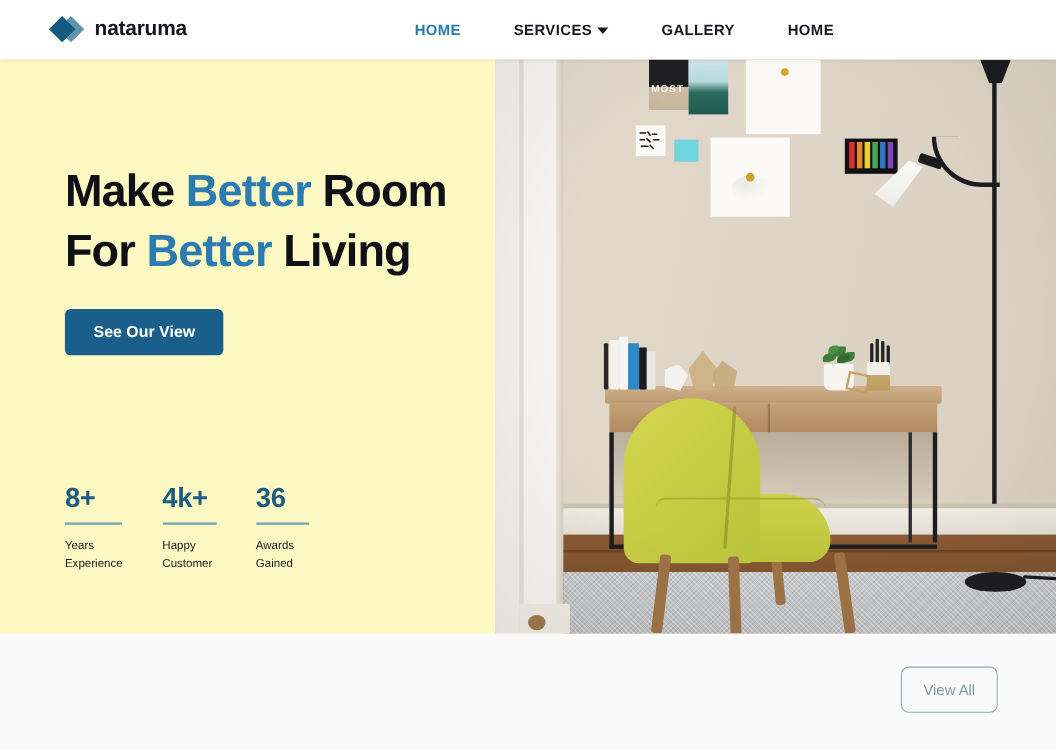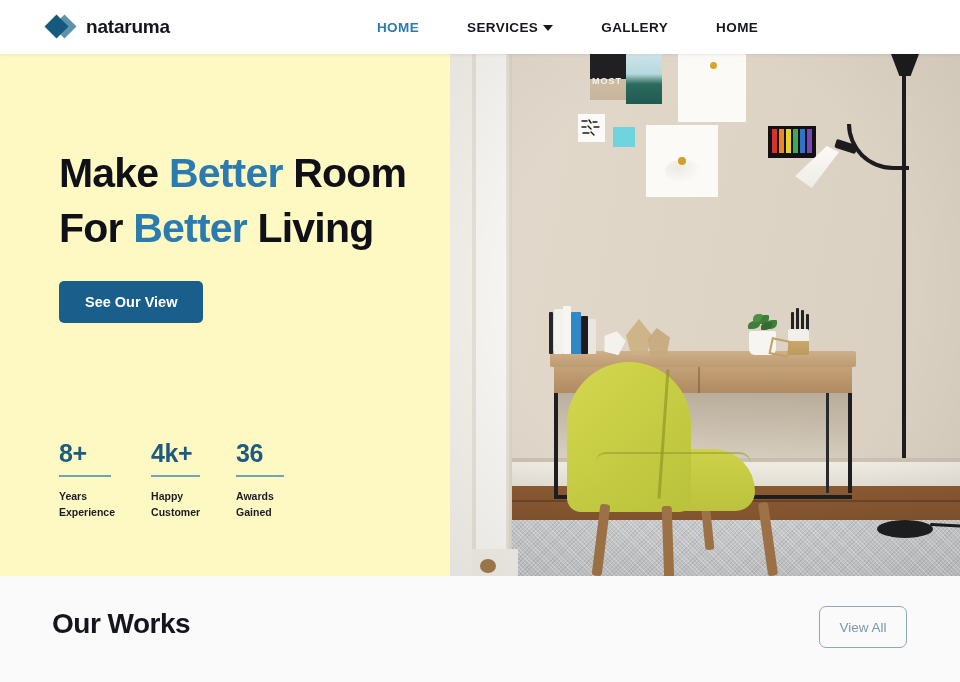--- a/index.html
+++ b/index.html
@@ -162,21 +162,21 @@
     background: #6fa3b5;
   }
   .stat-rule.w1 { width: 52px; }
   .stat-rule.w2 { width: 49px; }
   .stat-rule.w3 { width: 48px; }
   .stat-label {
     margin-top: 12px;
     font-size: 10.5px;
     line-height: 1.5;
     color: #1b1b26;
-    font-weight: 700;
+    font-weight: 400;
     white-space: pre-line;
   }
 
   
   .hero-photo {
     position: absolute;
     left: 437px;
     top: 0;
     width: 523px;
     height: 522px;
@@ -561,17 +561,16 @@
       <div class="ph doorframe-edge"></div>
       <div class="ph doorframe-base"></div>
       <div class="ph doorstop"></div>
 
       <div class="ph photo-vignette"></div>
     </div>
 
   </div>
 
   <div class="works">
-    <div class="works-title">Our Works</div>
     <button class="view-all">View All</button>
   </div>
 
 </div>
 
 </body></html>

